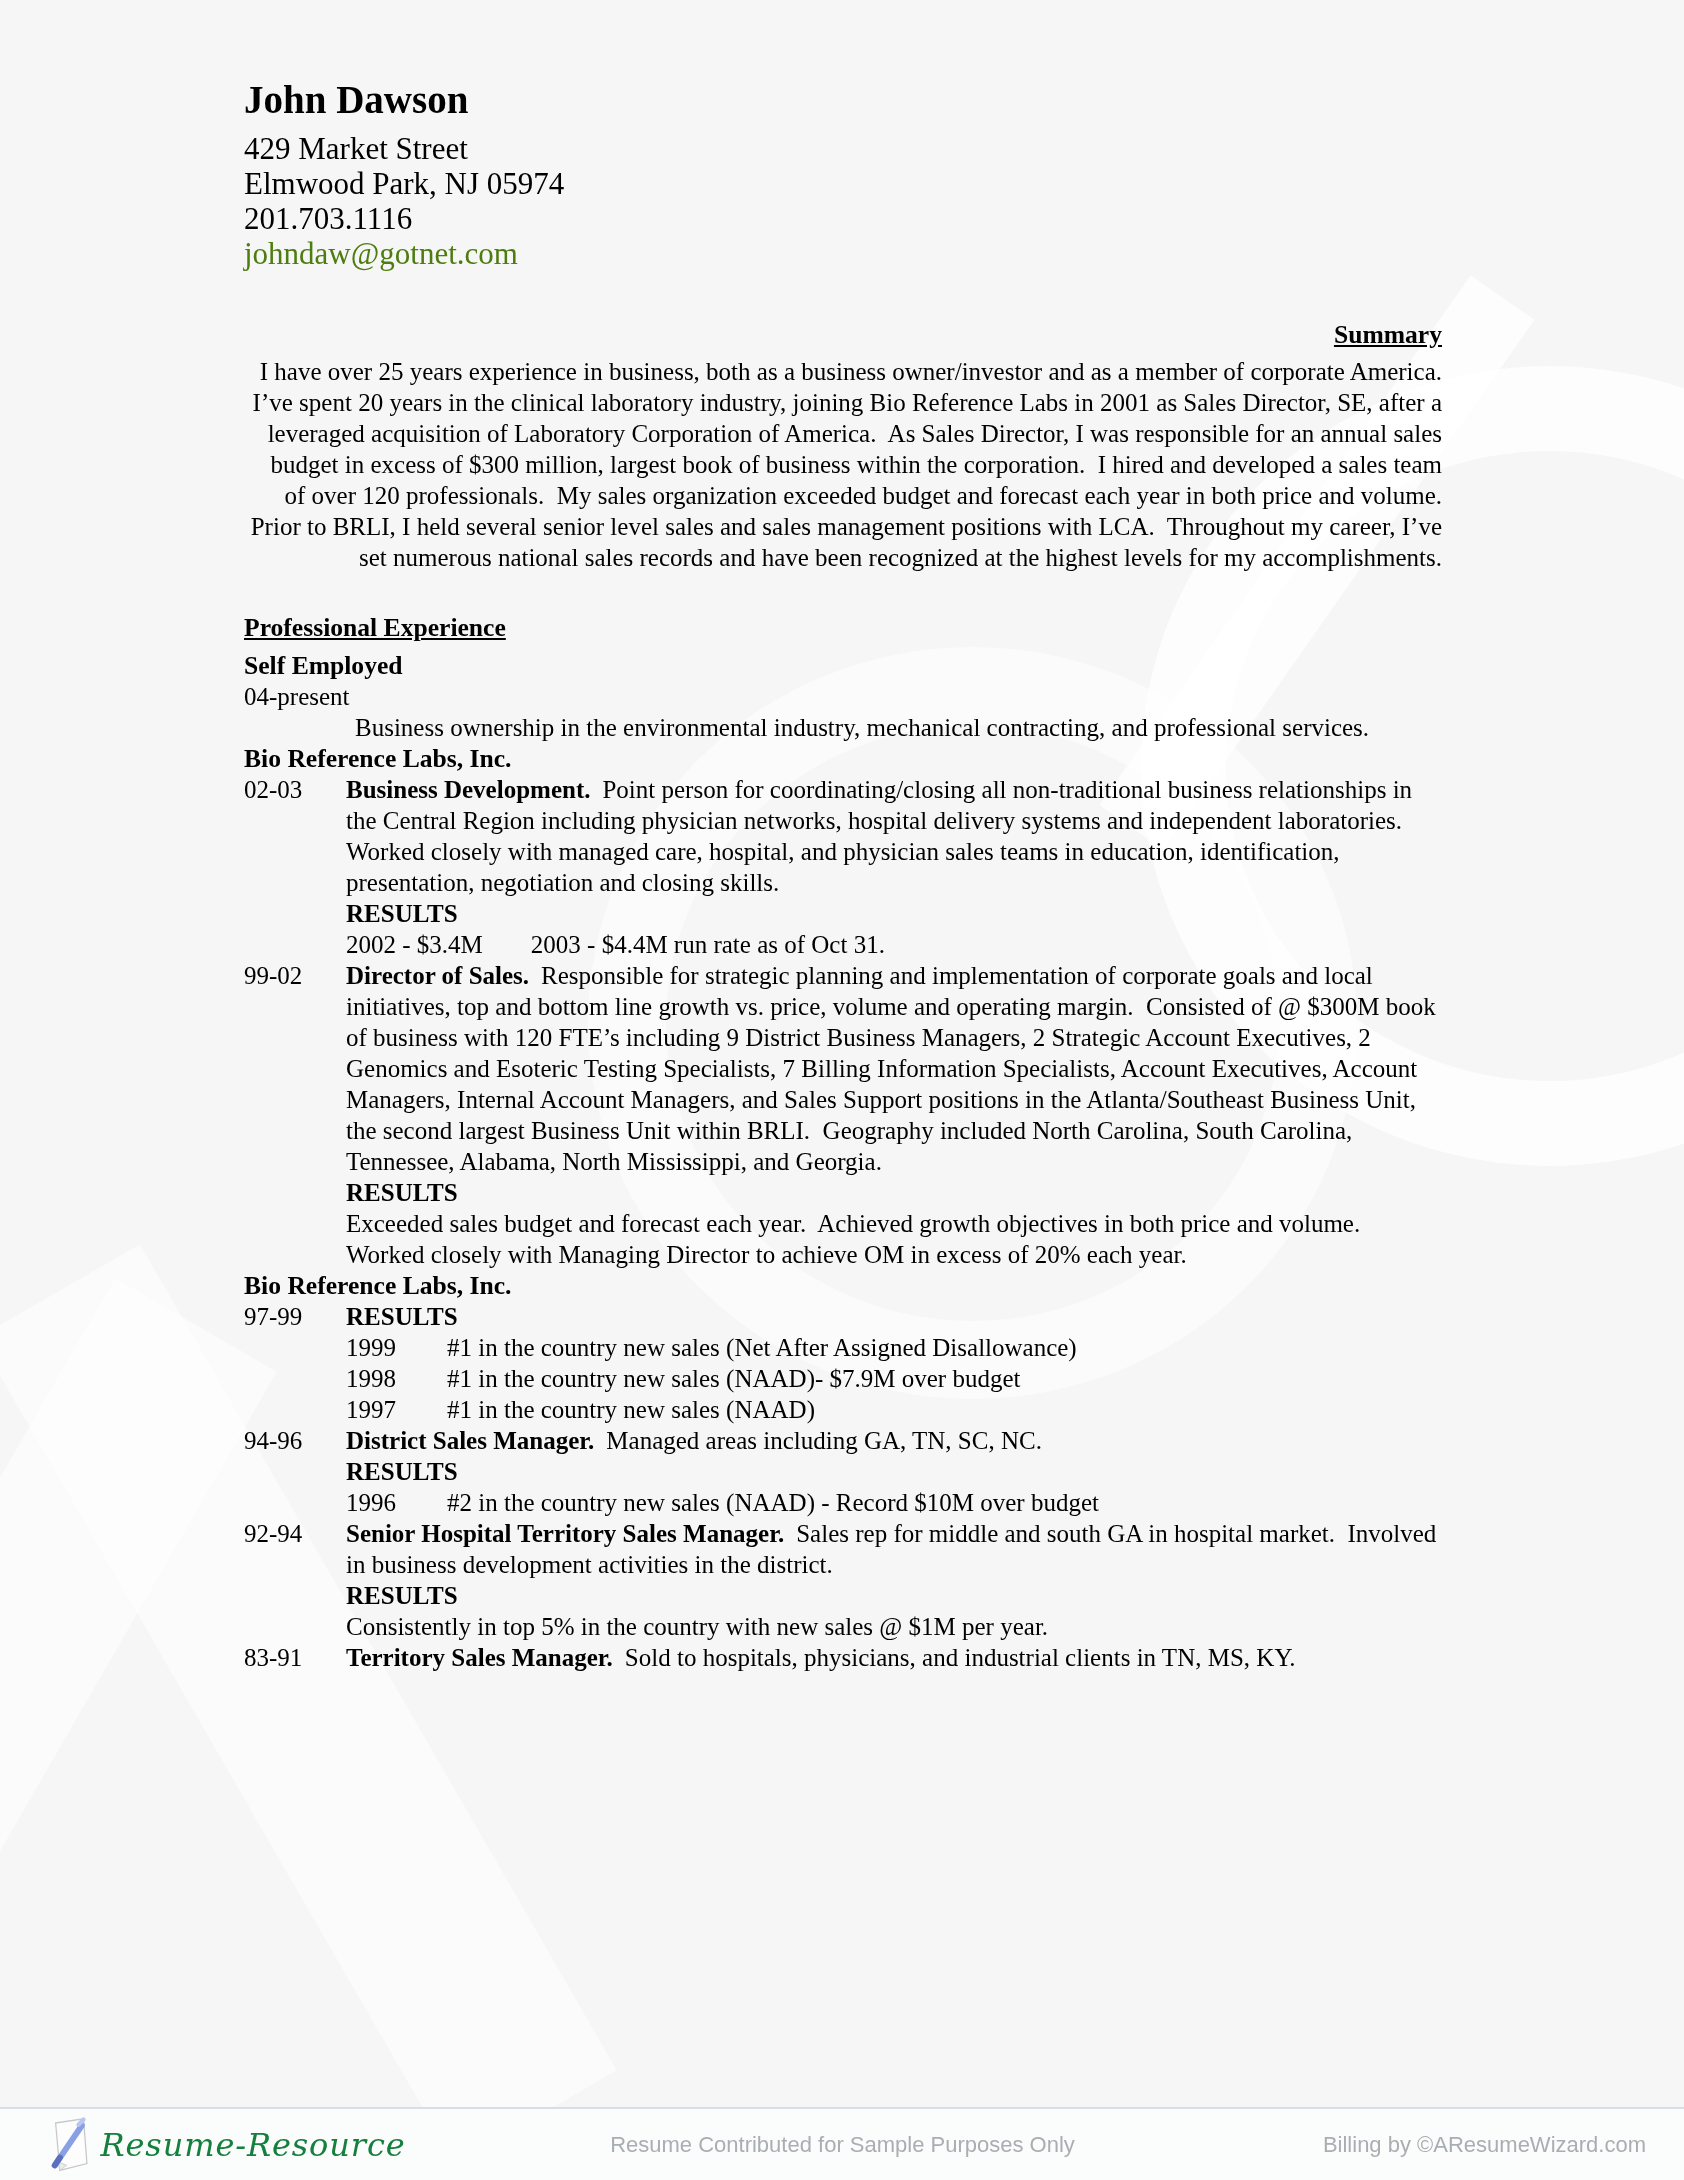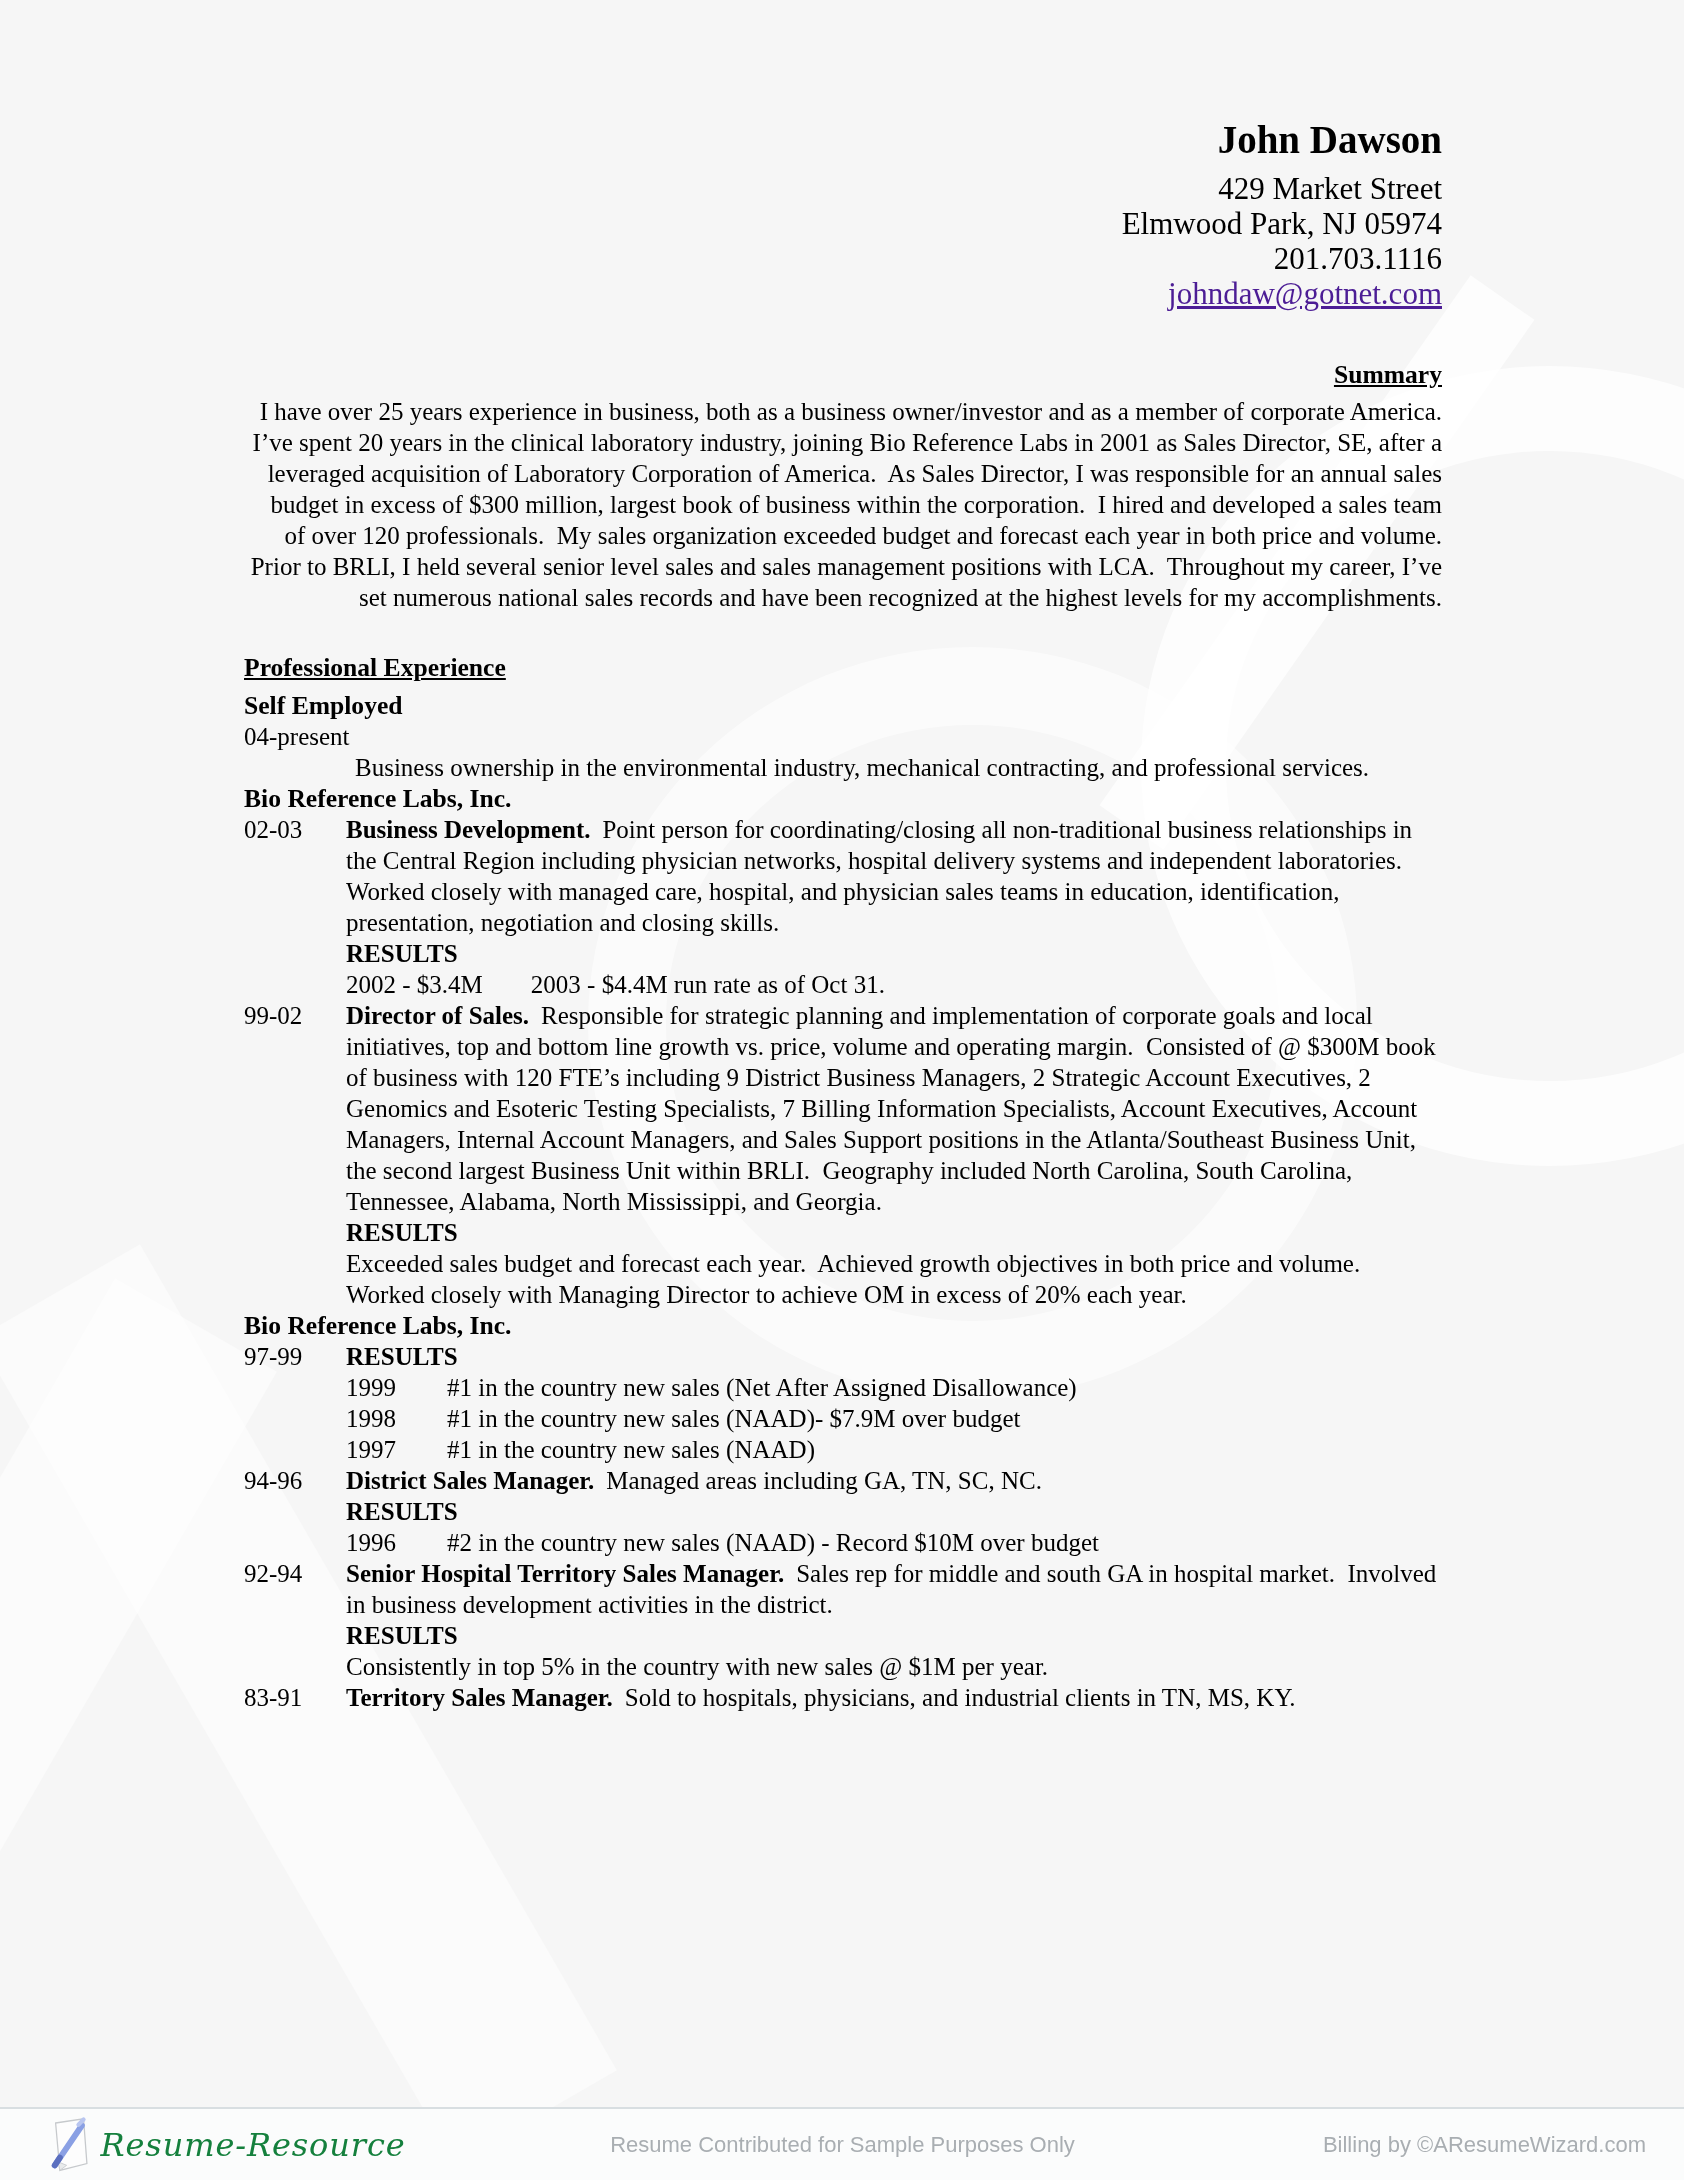--- a/index.html
+++ b/index.html
@@ -19,24 +19,24 @@
                transform:rotate(35deg); }
   .wm-ring2 { left:588px; top:647px; width:613px; height:596px; border-radius:50%;
               border:78px solid rgba(255,255,255,0.55); }
   .wm-band1 { left:-136px; top:1261px; width:187px; height:954px; background:rgba(255,255,255,0.5);
               transform:rotate(30deg); }
   .wm-band2 { left:204px; top:1227px; width:187px; height:954px; background:rgba(255,255,255,0.5);
               transform:rotate(-30deg); }
 
   .content { position:absolute; left:244px; top:0; width:1198px; }
 
-  .rheader { text-align:right; padding-top:118px; }
+  .rheader { text-align:left; padding-top:78px; }
   .name { font-size:39px; font-weight:bold; line-height:44px; margin-bottom:8.5px; }
   .contact-line { font-size:31px; line-height:35px; }
-  .email { color:#4c1d95; text-decoration:underline; cursor:pointer;margin-top:23px; }
+  .email { color:#4d7c0f; cursor:pointer;margin-top:23px; }
 
   .sec-summary { margin-top:48px;text-align:right; }
   .sec-experience { margin-top:39px; }
   .sec-heading { margin:0 0 6.8px 0; font-size:25.6px; line-height:31px; font-weight:bold; text-decoration:underline; }
 
   .para { margin:0; font-size:25px; line-height:31px; }
   .ws { white-space:pre-wrap; }
   .bold { font-weight:bold; }
 
   .company { font-size:25.6px; font-weight:bold; line-height:31px; }

